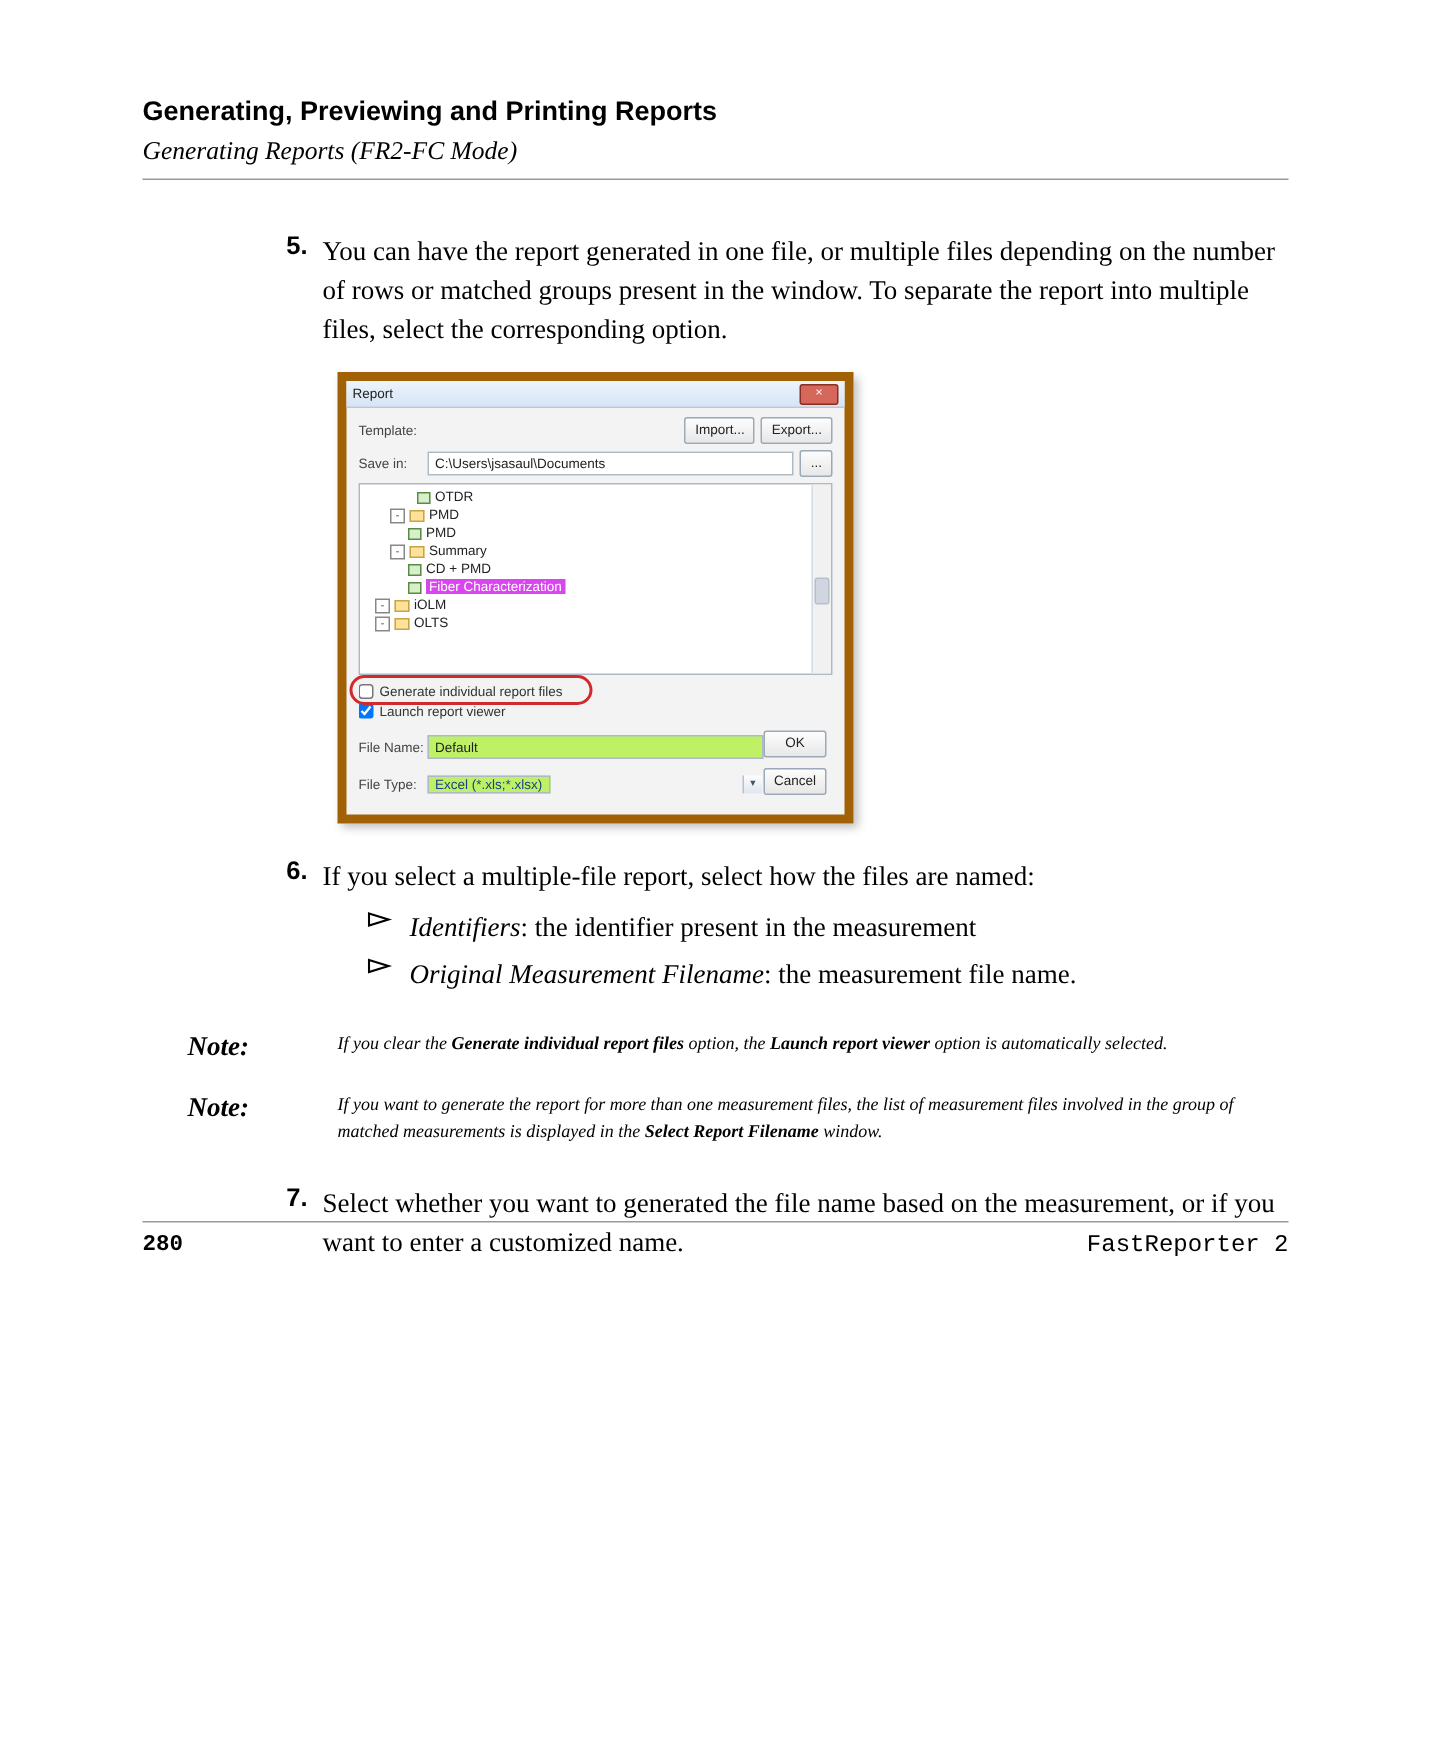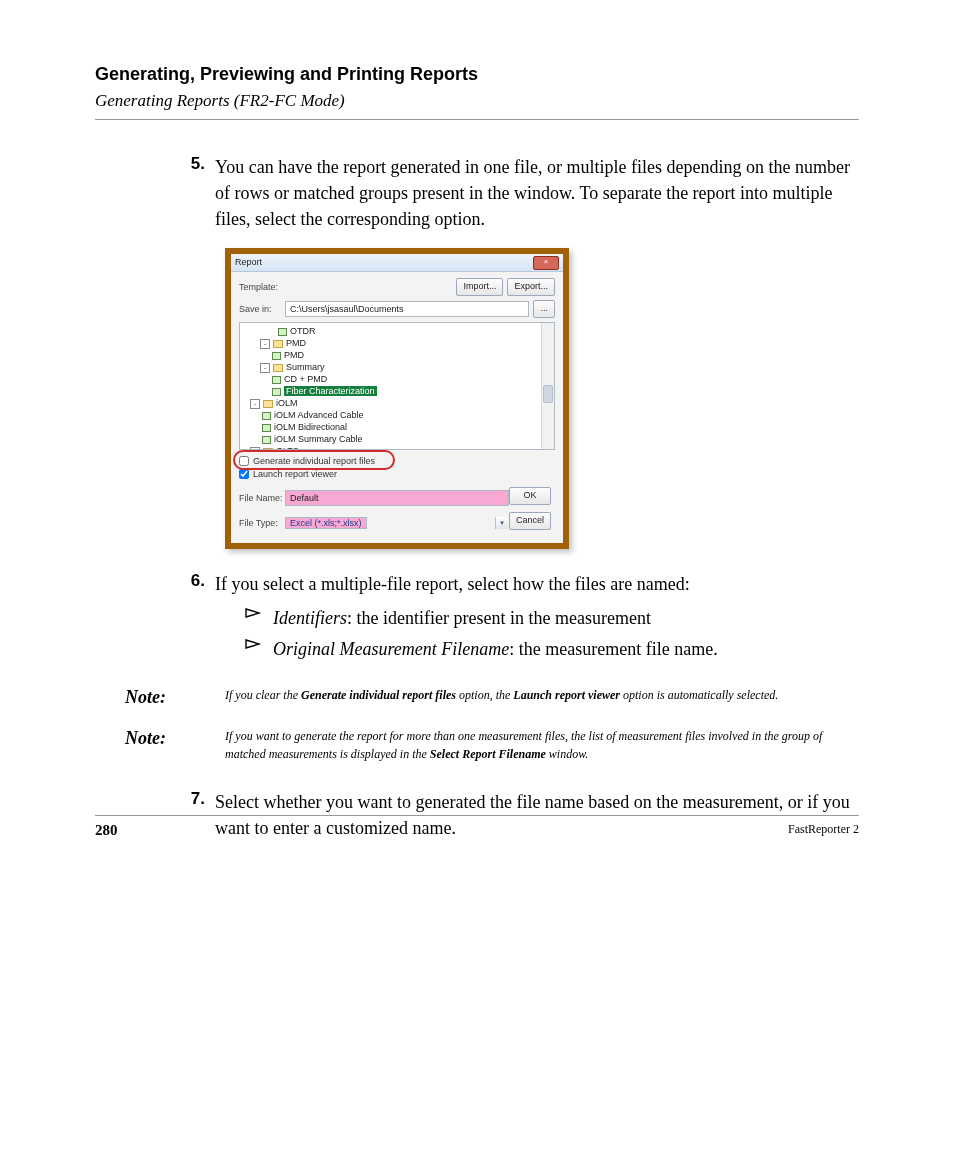--- a/index.html
+++ b/index.html
@@ -108,22 +108,22 @@
   .footer hr {
     border: none;
     border-top: 1px solid #999;
     margin: 0 0 6px 0;
   }
   .footer-row {
     display: flex;
     justify-content: space-between;
     font-size: 15px;
   }
-  .footer-left { font-weight: 700; font-family: Liberation Serif, serif; }
-  .footer-right { font-family: Liberation Serif, serif; font-size: 12px; }
+  .footer-left { font-weight: 700; font-family: Liberation Mono, monospace; }
+  .footer-right { font-family: Liberation Mono, monospace; font-size: 16px; }
 
   
   .dialog-wrap {
     margin: 16px 0 22px 130px;
     width: 344px;
   }
   .dialog {
     font-family: Tahoma, Arial, sans-serif;
     font-size: 9px;
     color: #222;
@@ -185,42 +185,42 @@
     display: inline-block; width: 10px; height: 8px; margin-right: 3px;
     background: #ffe29a; border: 1px solid #c7a448; box-sizing: border-box;
     vertical-align: middle;
   }
   .tree .pm {
     display: inline-block; width: 8px; height: 8px; margin-right: 3px;
     border: 1px solid #888; background: #fff; font-size: 8px; line-height: 7px;
     text-align: center; vertical-align: middle; color: #666;
   }
   .tree .sel {
-    background: #15803d; color: #fff; padding: 0 2px;
+    background: #d946ef; color: #fff; padding: 0 2px;
   }
   .dialog .lower {
     display: flex; gap: 6px; margin-top: 4px; align-items: flex-start;
   }
   .dialog .chkcol { flex: 1; font-size: 9px; color: #333; position: relative; }
   .dialog .chkrow { display: flex; align-items: center; margin: 1px 0; line-height: 12px; }
   .dialog .chkrow input { margin: 0 4px 0 0; width: 10px; height: 10px; }
   .dialog .circle {
     position: absolute; left: -6px; top: -4px; width: 158px; height: 16px;
     border: 2px solid #d12a2a; border-radius: 10px; pointer-events: none;
   }
   .dialog .setfn {
     width: 120px; font-size: 9px; color: #888; border-left: 1px solid #dcdfe5;
     padding-left: 6px;
   }
   .dialog .setfn .r { display: flex; align-items: center; margin: 1px 0; line-height: 11px; }
   .dialog .setfn input { margin: 0 3px 0 0; width: 9px; height: 9px; }
   .dialog .bottom-rows { margin-top: 6px; }
   .dialog .input {
     flex: 1; height: 14px; line-height: 14px; padding: 0 4px;
-    background: #f9a8d4; border: 1px solid #aeb9c6;
+    background: #bef264; border: 1px solid #aeb9c6;
   }
   .dialog .selectblue { color: #1a3e8a; }
   .dialog .selectwrap { position: relative; flex: 1; }
   .dialog .dd-arrow {
     position: absolute; right: 1px; top: 1px; width: 12px; height: 12px;
     background: linear-gradient(#fdfdfd,#dfe6ee); border-left: 1px solid #b7c2ce;
     font-size: 7px; text-align: center; line-height: 12px; color: #456;
   }
   .dialog .okcancel { width: 46px; text-align: right; }
   .dialog .okcancel .smallbtn { width: 40px; text-align: center; padding: 0; display: block; margin: 0 0 3px 0; }
@@ -268,25 +268,20 @@
             </li>
             <li><span class="pm">-</span><span class="folder"></span><span>Summary</span>
               <ul>
                 <li><span class="ico"></span><span>CD + PMD</span></li>
                 <li><span class="ico"></span><span class="sel">Fiber Characterization</span></li>
               </ul>
             </li>
           </ul>
           <ul style="padding-left:8px;">
             <li><span class="pm">-</span><span class="folder"></span><span>iOLM</span>
-              <ul>
-                <li><span class="ico"></span><span>iOLM Advanced Cable</span></li>
-                <li><span class="ico"></span><span>iOLM Bidirectional</span></li>
-                <li><span class="ico"></span><span>iOLM Summary Cable</span></li>
-              </ul>
             </li>
             <li><span class="pm">-</span><span class="folder"></span><span>OLTS</span>
               
             </li>
           </ul>
           <div class="scroll">
               <div class="thumb"></div>
             </div>
         </div>
 

